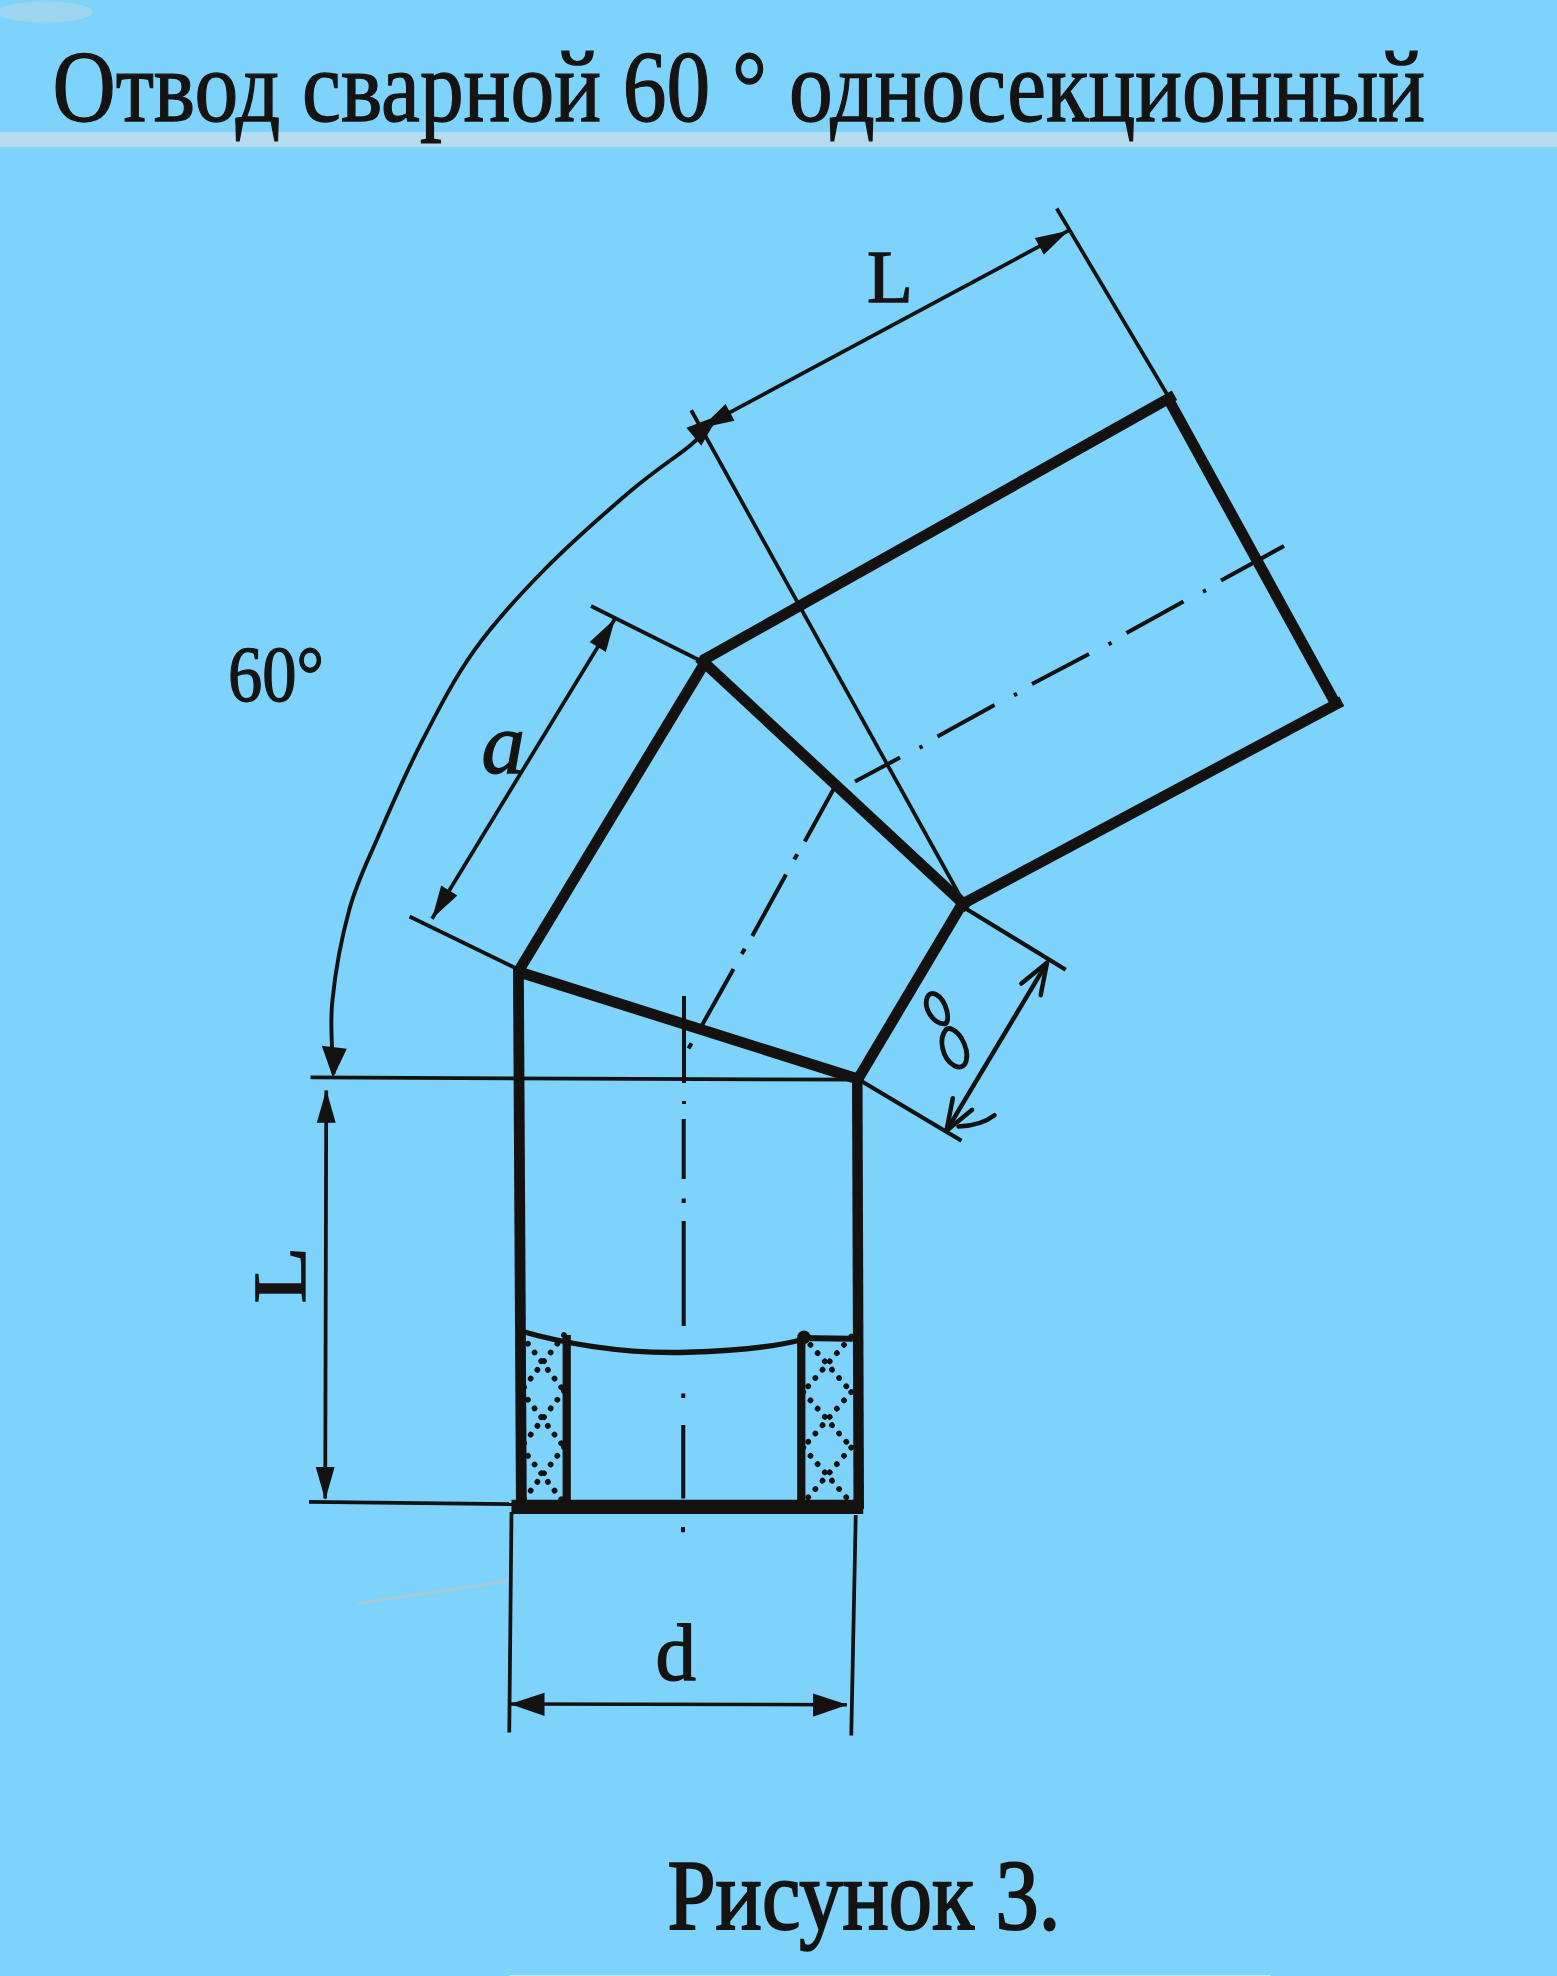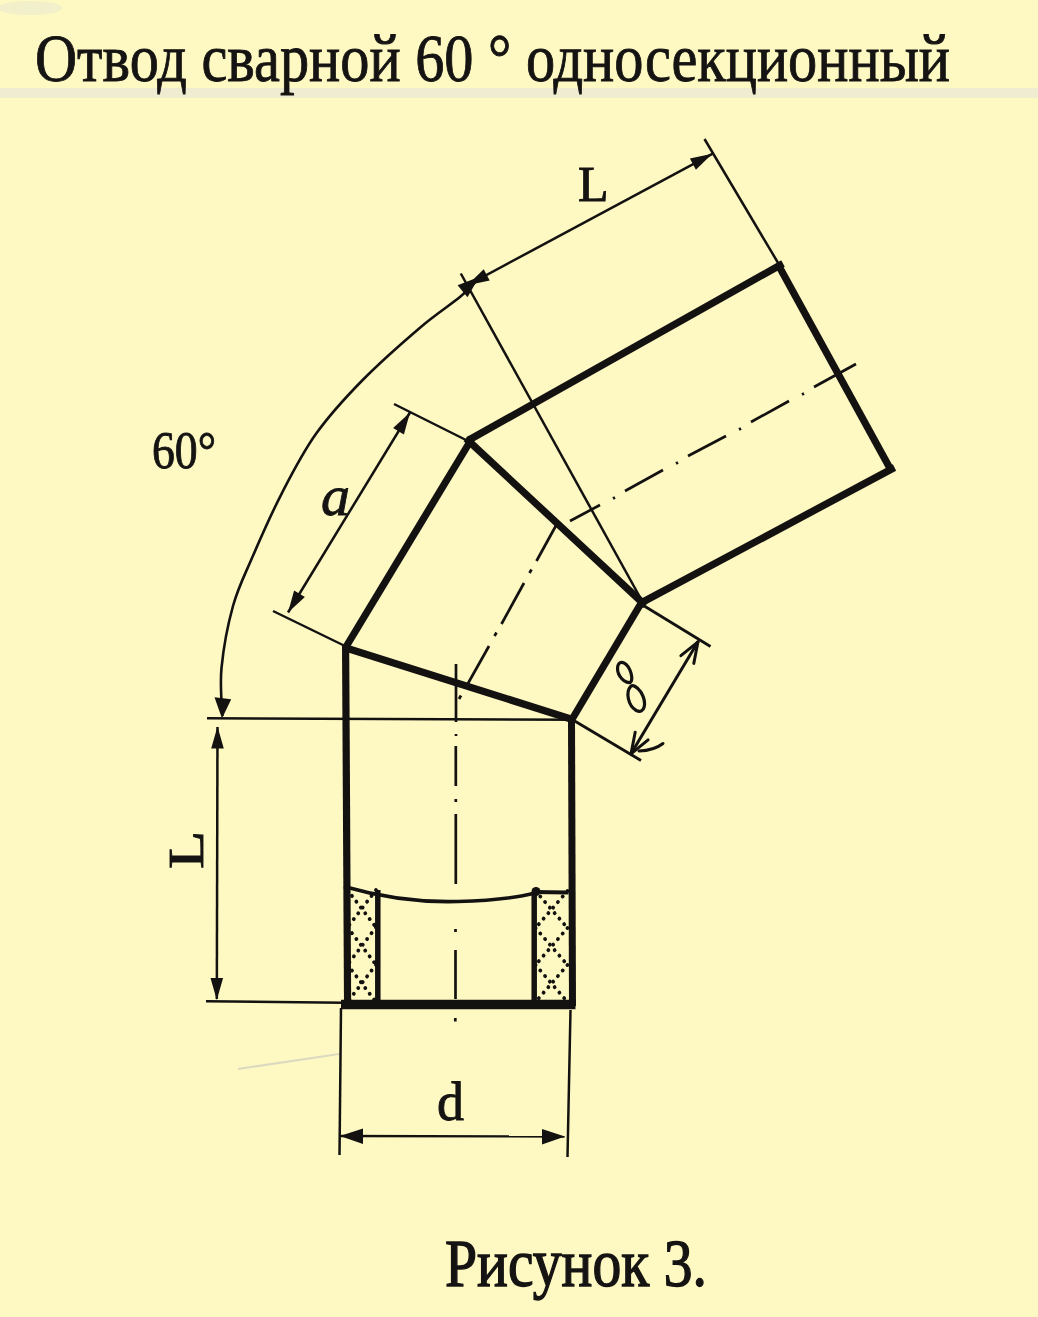--- a/index.html
+++ b/index.html
@@ -1,16 +1,16 @@
 <!DOCTYPE html>
 <html><head>
 <meta charset="utf-8">
 <style>
 html,body{margin:0;padding:0;background:#faf9f7;}
-#page{position:relative;width:1038px;height:1317px;background:#fef9c3;overflow:hidden;}
+#page{position:relative;width:1038px;height:1317px;background:#7dd3fc;overflow:hidden;}
 svg{display:block;}
 text{font-family:"Liberation Serif",serif;fill:#151413;}
 </style>
 </head>
 <body>
 <div id="page">
 <svg width="1038" height="1317" viewBox="0 0 1038 1317">
 
 <ellipse cx="30" cy="8" rx="32" ry="7" fill="#dedcd9" opacity="0.35"></ellipse>
 

